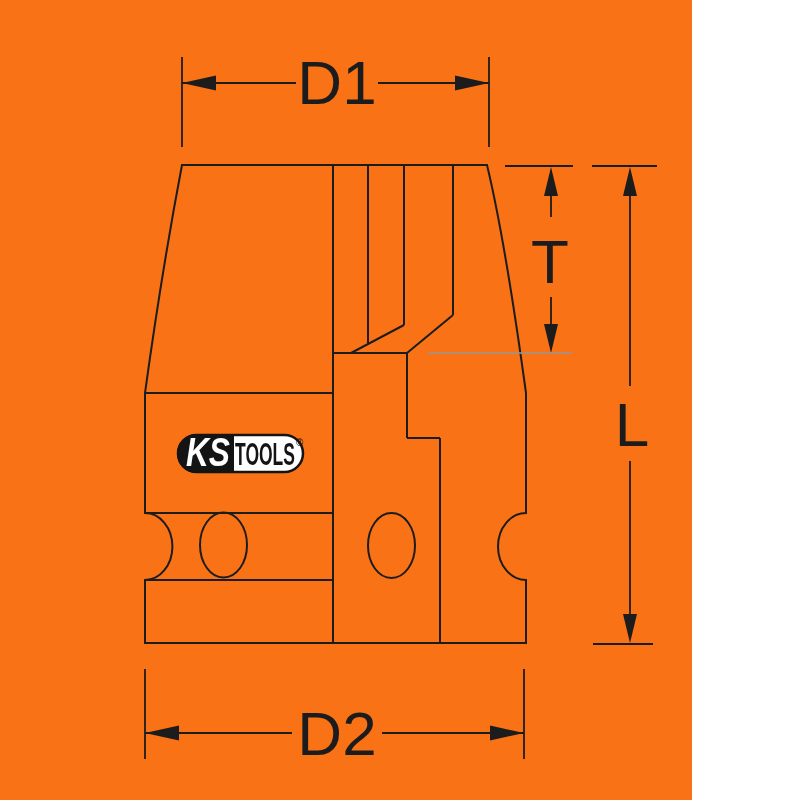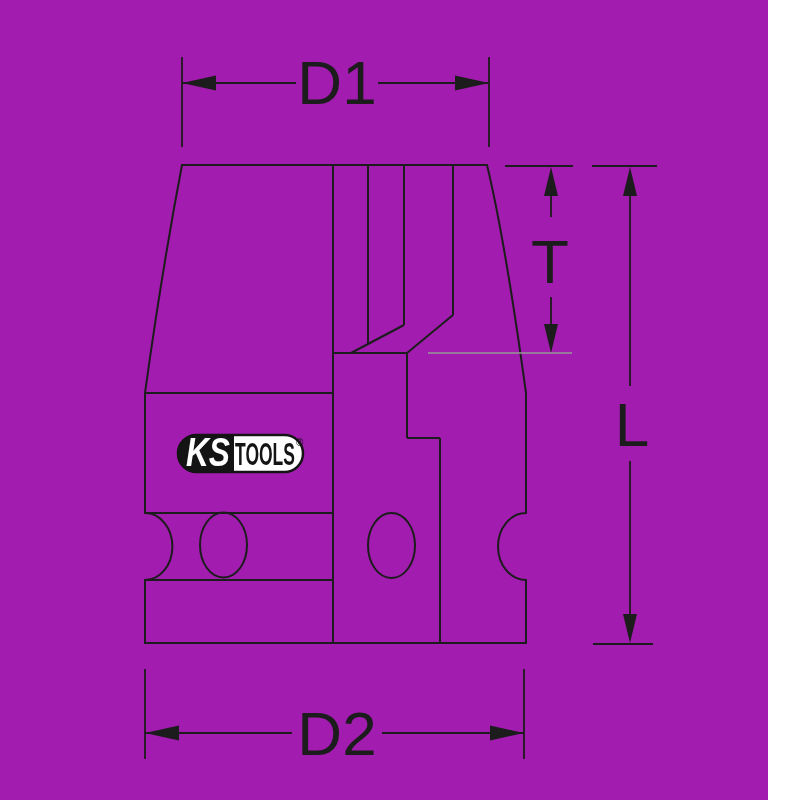--- a/index.html
+++ b/index.html
@@ -5,23 +5,23 @@
   html, body {
     margin: 0;
     padding: 0;
     background: #ffffff;
     width: 800px;
     height: 800px;
     overflow: hidden;
   }
   .canvas {
     position: relative;
-    width: 768px;
+    width: 692px;
     height: 800px;
-    background: #a21caf;
+    background: #f97316;
   }
   svg { display: block; }
   .dim-label {
     font-family: "Liberation Sans", sans-serif;
     font-size: 62px;
     font-weight: 400;
     fill: #1c1c1c;
   }
   .logo-ks {
     font-family: "Liberation Sans", sans-serif;

